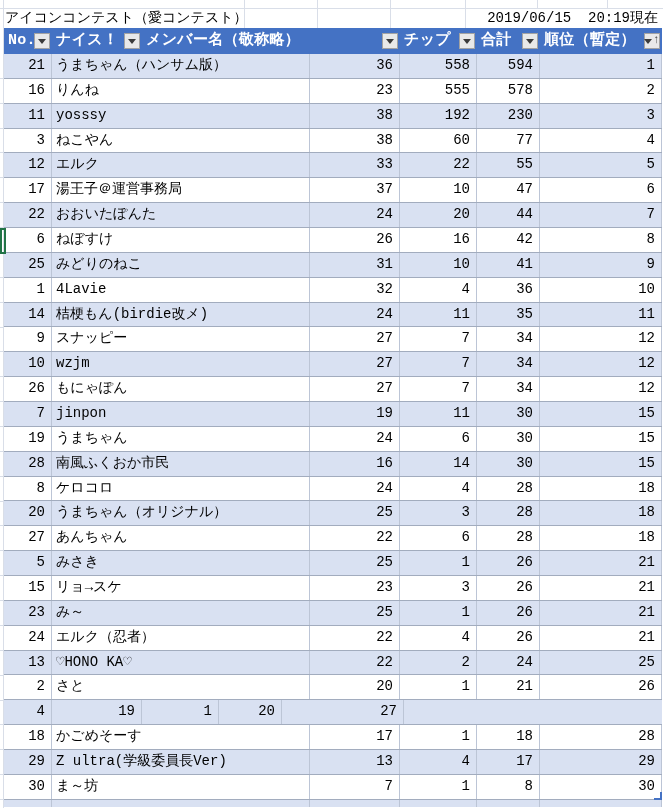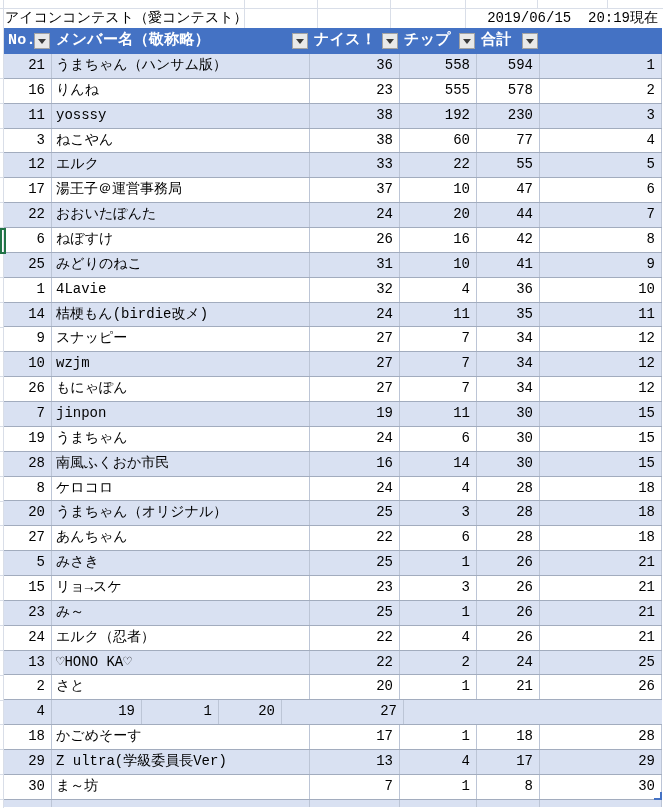--- a/index.html
+++ b/index.html
@@ -116,42 +116,49 @@
   </div>
 
   <div class="tbl">
     <div class="thead">
       <div class="th c-no">
         <span>No.</span>
         <span class="filter-btn">
             <span class="tri-down"></span>
           </span>
       </div>
+      <div class="th c-nice">
+        <span>ナイス！</span>
+        <span class="filter-btn">
+            <span class="tri-down"></span>
+          </span>
+      </div>
       <div class="th c-name">
         <span>メンバー名（敬称略）</span>
         <span class="filter-btn">
             <span class="tri-down"></span>
           </span>
       </div>
-      <div class="th c-nice">
-        <span>ナイス！</span>
-        <span class="filter-btn">
-            <span class="tri-down"></span>
-          </span>
-      </div>
       <div class="th c-chip">
         <span>チップ</span>
         <span class="filter-btn">
             <span class="tri-down"></span>
           </span>
       </div>
       <div class="th c-total">
         <span>合計</span>
         <span class="filter-btn">
             <span class="tri-down"></span>
+          </span>
+      </div>
+      <div class="th c-rank">
+        <span>順位（暫定）</span>
+        <span class="filter-btn">
+            <span class="tri-down"></span>
+            <span class="sort-up">↑</span>
           </span>
       </div>
     </div>
     <div class="tbody">
         <div class="row banded">
           <div class="cell c-no">21</div>
           <div class="cell c-name">うまちゃん（ハンサム版）</div>
           <div class="cell c-nice">36</div>
           <div class="cell c-chip">558</div>
           <div class="cell c-total">594</div>

